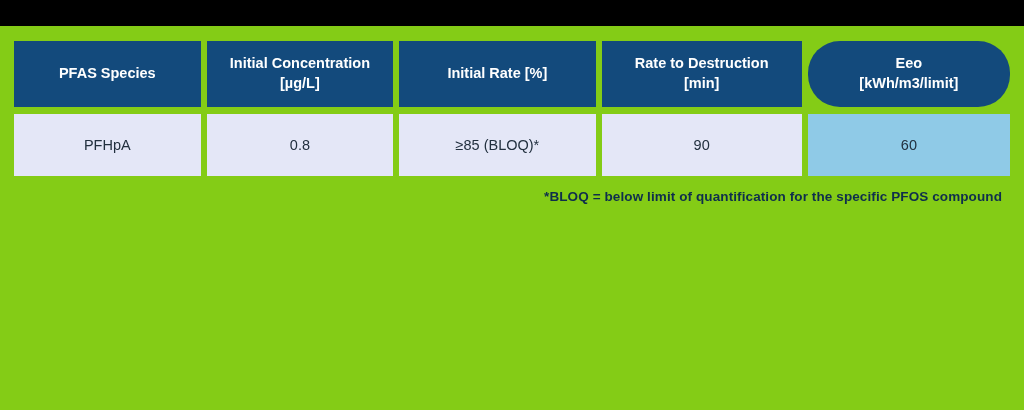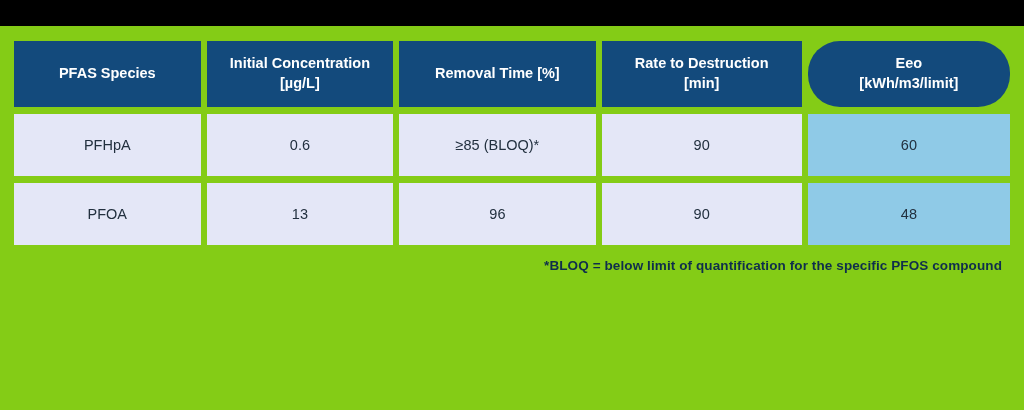--- a/index.html
+++ b/index.html
@@ -86,45 +86,38 @@
         <tr>
           <th class="col-species">
             <span>PFAS Species</span>
             <span class="hdr-line2"></span>
           </th>
           <th class="col-conc">
             <span>Initial Concentration</span>
             <span class="hdr-line2">[µg/L]</span>
           </th>
           <th class="col-removal">
-            <span>Removal Time [%]</span>
+            <span>Initial Rate [%]</span>
             <span class="hdr-line2"></span>
           </th>
           <th class="col-time">
             <span>Rate to Destruction</span>
             <span class="hdr-line2">[min]</span>
           </th>
           <th class="col-eeo">
             <span>Eeo</span>
             <span class="hdr-line2">[kWh/m3/limit]</span>
           </th>
         </tr>
       </thead>
       <tbody>
         <tr>
           <td>PFHpA</td>
-          <td>0.6</td>
+          <td>0.8</td>
           <td>≥85 (BLOQ)*</td>
           <td>90</td>
           <td class="highlight">60</td>
-        </tr>
-        <tr>
-          <td>PFOA</td>
-          <td>13</td>
-          <td>96</td>
-          <td>90</td>
-          <td class="highlight">48</td>
         </tr>
       </tbody>
     </table>
   </div>
   <div class="footnote">*BLOQ = below limit of quantification for the specific PFOS compound</div>
 </div>
 
 </body></html>

